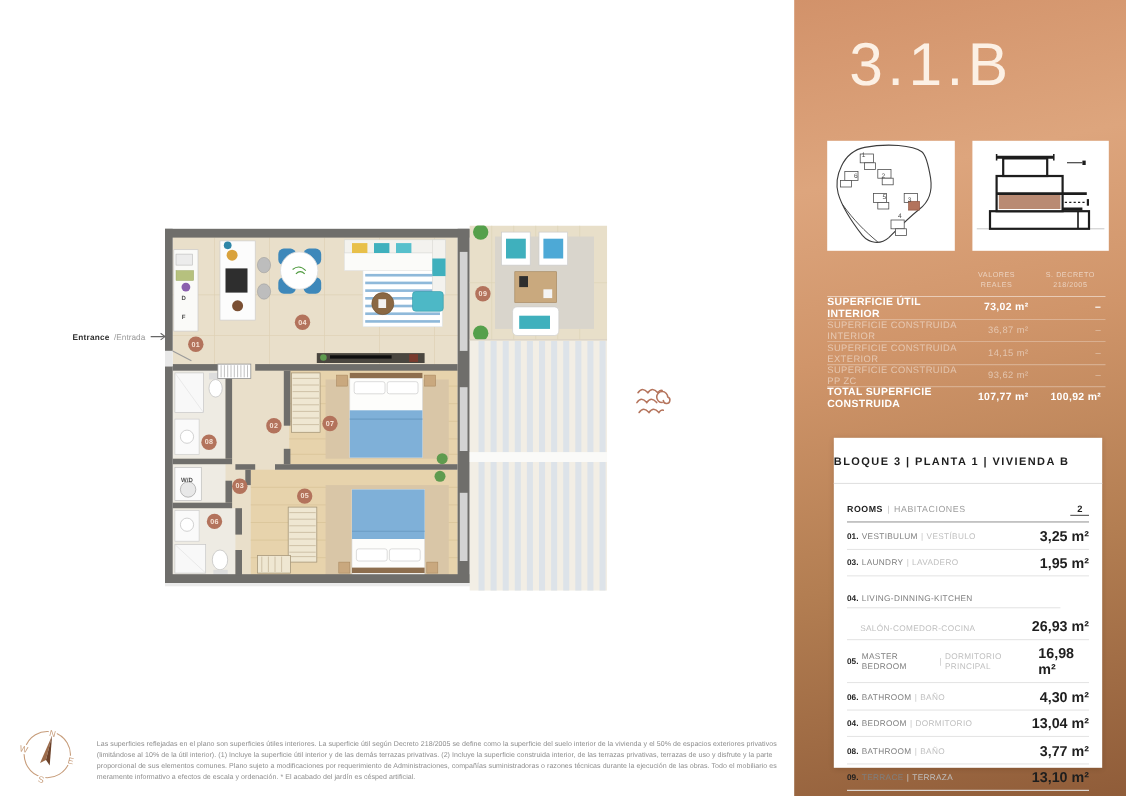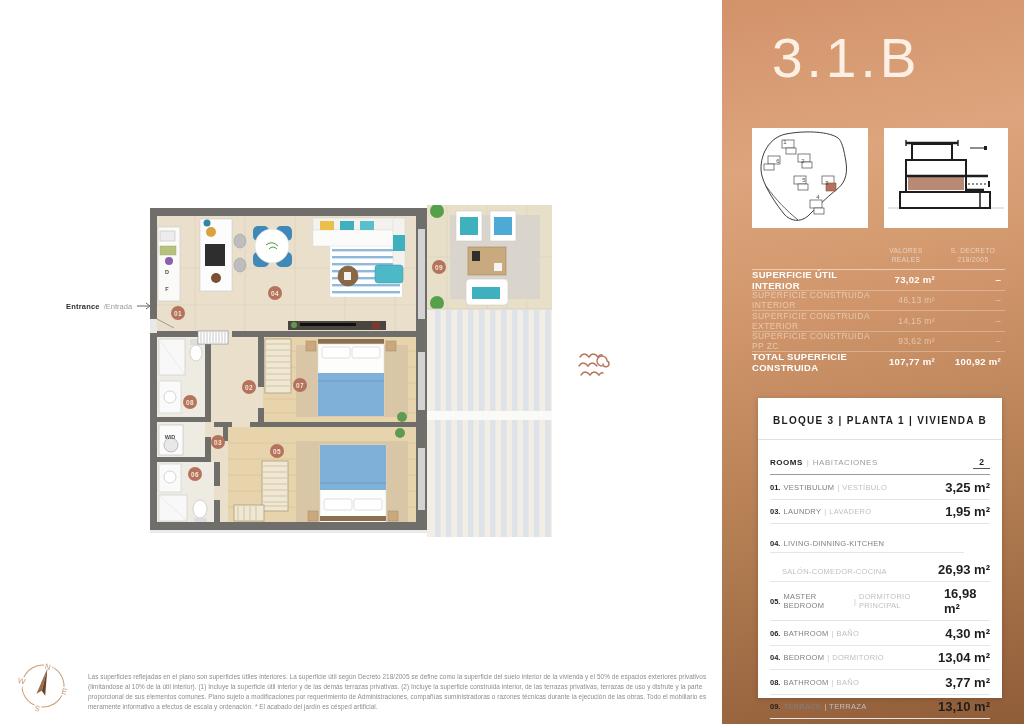--- a/index.html
+++ b/index.html
@@ -26,21 +26,21 @@
   .srow{display:flex;align-items:center;height:19.5px;border-bottom:1px solid rgba(255,255,255,.28)}
   .srow:last-child{border-bottom:none}
   .srow .slabel{flex:1;text-align:left}
   .srow .sv1{width:70px;text-align:right;padding-right:6px;box-sizing:border-box}
   .srow .sv2{width:64px;text-align:right;padding-right:4px;box-sizing:border-box}
   .srow.strong{font-weight:bold;font-size:9.5px;letter-spacing:.3px;color:#fff}
   .srow.faint{font-size:8.5px;letter-spacing:.4px;color:rgba(255,255,255,.47)}
 
   .card{position:absolute;left:36px;top:398px;width:244px;height:300px;background:#fff;
     box-shadow:0 1px 5px rgba(60,30,10,.25)}
-  .card-header{margin-top:17px;text-align:center;font-size:10px;font-weight:bold;
+  .card-header{margin-top:17px;text-align:left;font-size:10px;font-weight:bold;
     letter-spacing:1.3px;color:#1e1e1e}
   .card-hr{height:1px;background:#e1e1e1;margin-top:13px}
   .rooms{margin:15px 12px 0 12px}
   .rhead{display:flex;align-items:baseline;padding:2px 0 5px;border-bottom:1px solid #9a9a9a;font-size:8px}
   .rhead .rt-en{font-weight:bold;color:#1e1e1e;letter-spacing:.5px}
   .rhead .rpipe{color:#c3c3c3;margin:0 4px}
   .rhead .rt-es{color:#9c9c9c;letter-spacing:.5px}
   .rhead .rcount{margin-left:auto;font-weight:bold;font-size:8.5px;color:#1e1e1e;
     border-bottom:1px solid #555;padding:0 6px 1px}
   .rrow{display:flex;align-items:center;padding:4.5px 0 4px;border-bottom:1px solid #e5e5e5;font-size:7.5px}
@@ -405,21 +405,21 @@
 218/2005</span>
     </div>
     <div>
         <div class="srow strong">
           <span class="slabel">SUPERFICIE ÚTIL INTERIOR</span>
           <span class="sv1">73,02 m²</span>
           <span class="sv2">–</span>
         </div>
         <div class="srow faint">
           <span class="slabel">SUPERFICIE CONSTRUIDA INTERIOR</span>
-          <span class="sv1">46,13 m²</span>
+          <span class="sv1">36,87 m²</span>
           <span class="sv2">–</span>
         </div>
         <div class="srow faint">
           <span class="slabel">SUPERFICIE CONSTRUIDA EXTERIOR</span>
           <span class="sv1">14,15 m²</span>
           <span class="sv2">–</span>
         </div>
         <div class="srow faint">
           <span class="slabel">SUPERFICIE CONSTRUIDA PP ZC</span>
           <span class="sv1">93,62 m²</span>

